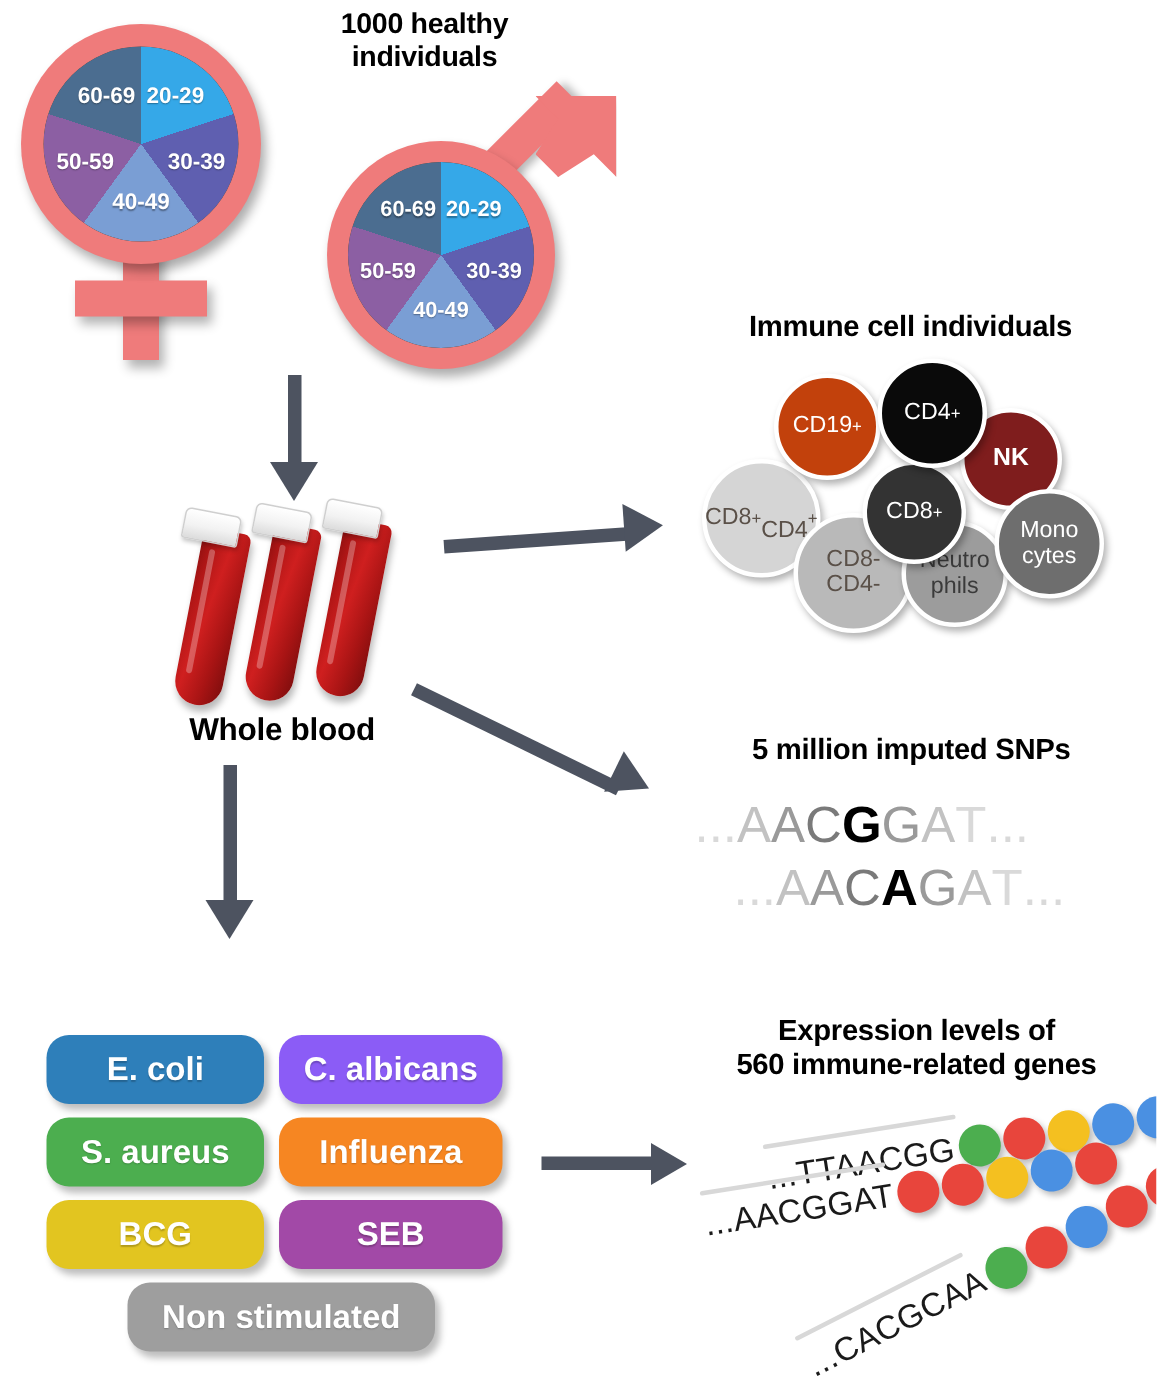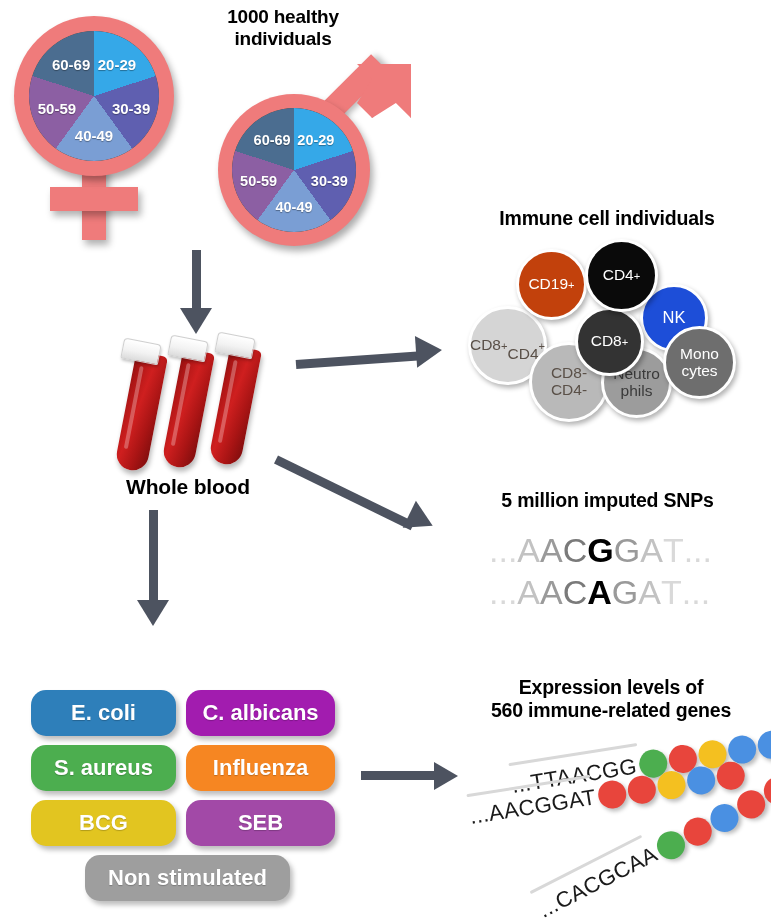--- a/index.html
+++ b/index.html
@@ -256,41 +256,41 @@
     <div class="cell" style="left:468px;top:306px;width:79px;height:79px;background:#d5d5d5;color:#5a5048;font-size:15.5px;z-index:1;">CD8<sup>+</sup><br>CD4<sup>+</sup></div>
 
     <div class="cell" style="left:529px;top:342px;width:80px;height:80px;background:#b9b9b9;color:#5a5048;font-size:15.5px;z-index:2;">CD8-<br>CD4-</div>
 
     <div class="cell" style="left:516px;top:249px;width:71px;height:71px;background:#c2410c;color:#ffffff;font-size:15.5px;z-index:3;">CD19<sup>+</sup></div>
 
     <div class="cell" style="left:601px;top:347px;width:71px;height:71px;background:#9c9c9c;color:#3a3a3a;font-size:15.5px;z-index:4;">Neutro<br>phils</div>
 
     <div class="cell" style="left:575px;top:307px;width:69px;height:69px;background:#333333;color:#ffffff;font-size:15.5px;z-index:5;">CD8<sup>+</sup></div>
 
-    <div class="cell" style="left:640px;top:284px;width:68px;height:68px;background:#1d4ed8;color:#ffffff;font-size:16.5px;z-index:4;">NK</div>
+    <div class="cell" style="left:640px;top:272px;width:68px;height:68px;background:#7f1d1d;color:#ffffff;font-size:16.5px;z-index:4;font-weight:bold;">NK</div>
 
     <div class="cell" style="left:663px;top:326px;width:73px;height:73px;background:#6e6e6e;color:#ffffff;font-size:15.5px;z-index:6;">Mono<br>cytes</div>
 
     <div class="cell" style="left:585px;top:239px;width:73px;height:73px;background:#0a0a0a;color:#ffffff;font-size:15.5px;z-index:7;">CD4<sup>+</sup></div>
   </div>
 
   <div class="abs heading" style="left:455px;top:489px;width:305px;font-size:19.5px;">5 million imputed SNPs</div>
 
   <div>
-    <div class="snp-row" style="left:489px;top:531px;font-size:34px;">
+    <div class="snp-row" style="left:463px;top:531px;font-size:34px;">
       <span class="snp-dim3">...</span><span class="snp-dim2">A</span><span class="snp-dim1">A</span><span class="snp-mid">C</span><span class="snp-hi">G</span><span class="snp-dim1">G</span><span class="snp-dim2">A</span><span class="snp-dim3">T</span><span class="snp-dim3">...</span>
     </div>
     <div class="snp-row" style="left:489px;top:573px;font-size:34px;text-align:center;">
       <span class="snp-dim3">...</span><span class="snp-dim2">A</span><span class="snp-dim1">A</span><span class="snp-mid">C</span><span class="snp-hi">A</span><span class="snp-dim1">G</span><span class="snp-dim2">A</span><span class="snp-dim3">T</span><span class="snp-dim3">...</span>
     </div>
   </div>
 
   <div>
     <div class="stim" style="left:31px;top:690px;width:145px;height:46px;background:#2e7fba;font-size:22px;">E. coli</div>
-    <div class="stim" style="left:186px;top:690px;width:149px;height:46px;background:#a21caf;font-size:22px;">C. albicans</div>
+    <div class="stim" style="left:186px;top:690px;width:149px;height:46px;background:#8b5cf6;font-size:22px;">C. albicans</div>
 
     <div class="stim" style="left:31px;top:745px;width:145px;height:46px;background:#4cae4f;font-size:22px;">S. aureus</div>
     <div class="stim" style="left:186px;top:745px;width:149px;height:46px;background:#f68622;font-size:22px;">Influenza</div>
 
     <div class="stim" style="left:31px;top:800px;width:145px;height:46px;background:#e2c520;font-size:22px;">BCG</div>
     <div class="stim" style="left:186px;top:800px;width:149px;height:46px;background:#a249a7;font-size:22px;">SEB</div>
 
     <div class="stim" style="left:85px;top:855px;width:205px;height:46px;background:#9e9e9e;font-size:22px;">Non stimulated</div>
   </div>
 

